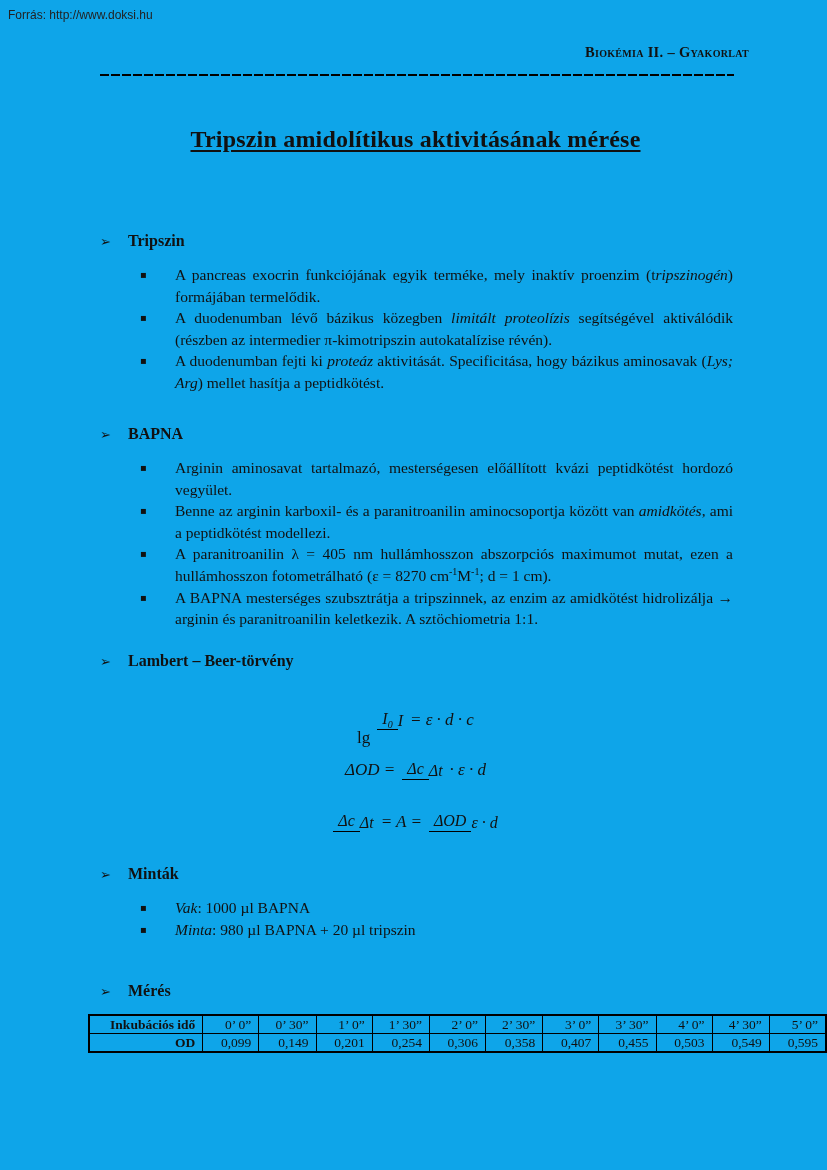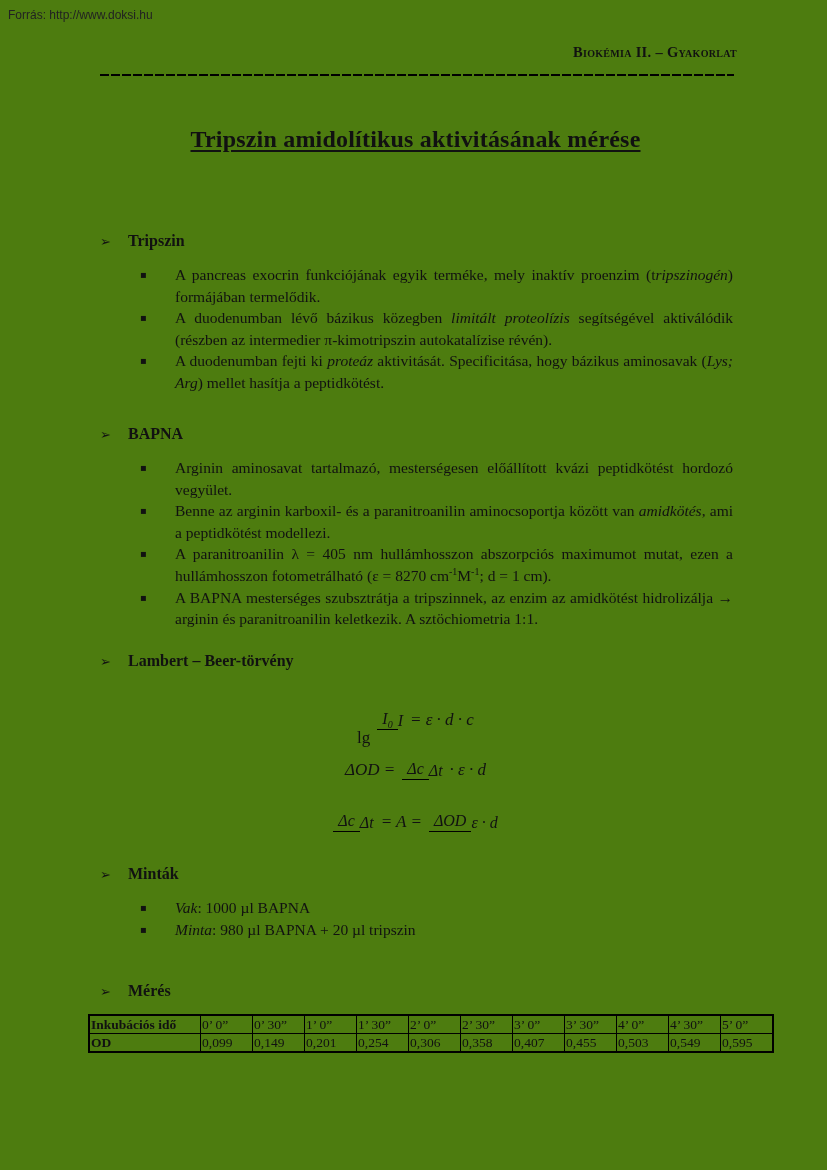--- a/index.html
+++ b/index.html
@@ -1,31 +1,31 @@
 <!DOCTYPE html>
 <html><head>
 <meta charset="utf-8">
 <style>
   html, body { margin: 0; padding: 0; background: #888; }
   .page {
     position: relative;
     width: 827px; height: 1170px;
     margin: 0 auto;
-    background: #4d7c0f;
+    background: #0ea5e9;
     color: #111;
     font-family: "Liberation Serif", serif;
     overflow: hidden;
   }
   .source-note {
     position: absolute; left: 8px; top: 8px;
     font-family: "Liberation Sans", sans-serif;
     font-size: 12px; color: #222;
   }
   .header-right {
-    position: absolute; left: 104px; top: 44px; width: 633px;
+    position: absolute; left: 116px; top: 44px; width: 633px;
     text-align: right;
     font-weight: bold; font-size: 14.5px;
     font-variant-caps: small-caps;
     letter-spacing: 0.3px;
   }
   .header-rule {
     position: absolute; left: 100px; top: 74px; width: 634px; height: 2px;
     background: repeating-linear-gradient(to right, #000 0 9px, rgba(0,0,0,0) 9px 11px);
   }
   .title {
@@ -75,22 +75,22 @@
   .frac .bot { padding-top: 1px; }
   .frac sub { font-size: 10px; line-height: 0; }
   .mtable {
     position: absolute; left: 88px; top: 1014px;
     border-collapse: collapse;
     border: 2px solid #000;
     font-size: 13.5px;
   }
   .mtable td {
     border: 1.4px solid #000;
-    text-align: left; vertical-align: middle;
-    height: 17px; width: 49px; padding: 0 1px;
+    text-align: right; vertical-align: middle;
+    height: 17px; width: 49px; padding: 0 7px;
     white-space: nowrap;
   }
   .mtable td.lbl { width: 108px; font-weight: bold; }
 </style>
 </head>
 <body>
 
 <div class="page">
 
   <div class="source-note">Forrás: http://www.doksi.hu</div>

